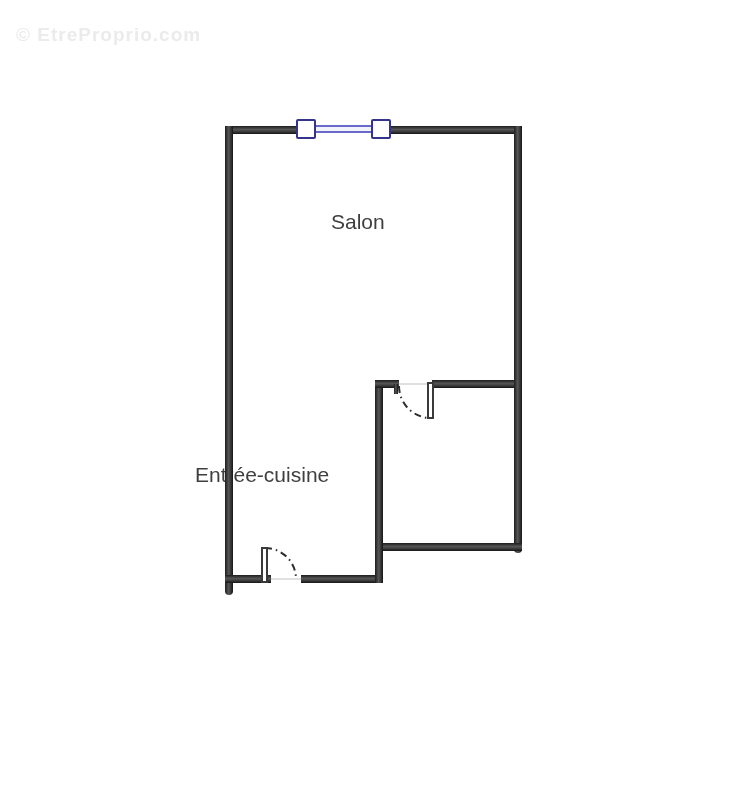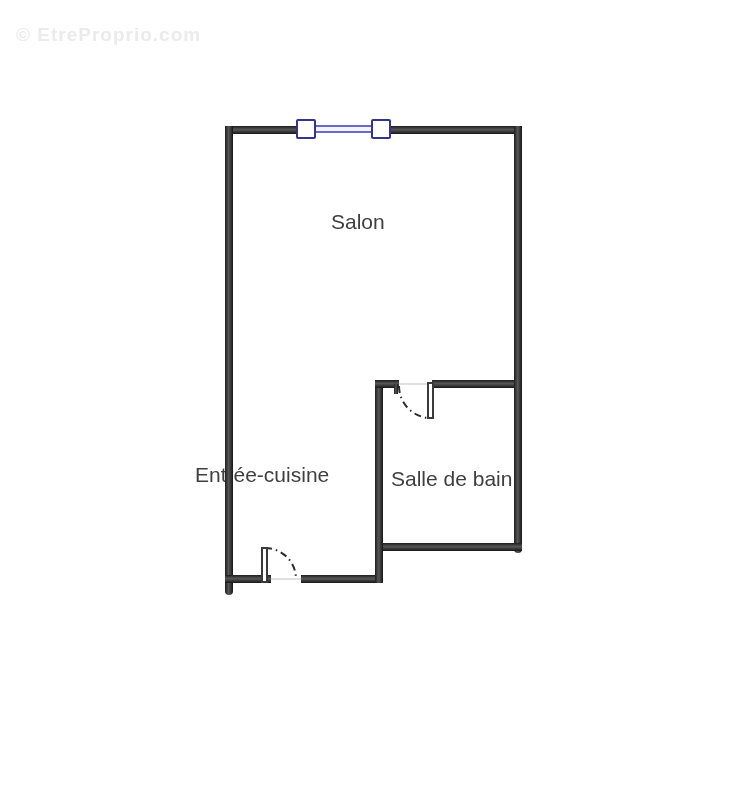--- a/index.html
+++ b/index.html
@@ -28,21 +28,20 @@
 </style>
 </head>
 <body>
 
 <div id="page">
 
   <div class="watermark">© EtreProprio.com</div>
 
   <div class="room-label" style="left:331px;top:210px;">Salon</div>
   <div class="room-label" style="left:195px;top:463px;">Entrée-cuisine</div>
-  <div class="room-label" style="left:391px;top:467px;">Salle de bain</div>
 
   <svg class="arcs" width="729" height="800">
     <path d="M 399 386 A 32 32 0 0 0 431 418" fill="none" stroke="#2d2d2d" stroke-width="2" stroke-dasharray="7 4 1.5 4"></path>
     <path d="M 265 548 A 31 31 0 0 1 296 579" fill="none" stroke="#2d2d2d" stroke-width="2" stroke-dasharray="7 4 1.5 4"></path>
   </svg>
 
   <div class="threshold" style="left:399px;top:383px;width:28px;height:2px;"></div>
   <div class="threshold" style="left:271px;top:578px;width:30px;height:2px;"></div>
 
   <div class="wall" style="left:225px;top:126px;width:72px;height:8px;"></div>

